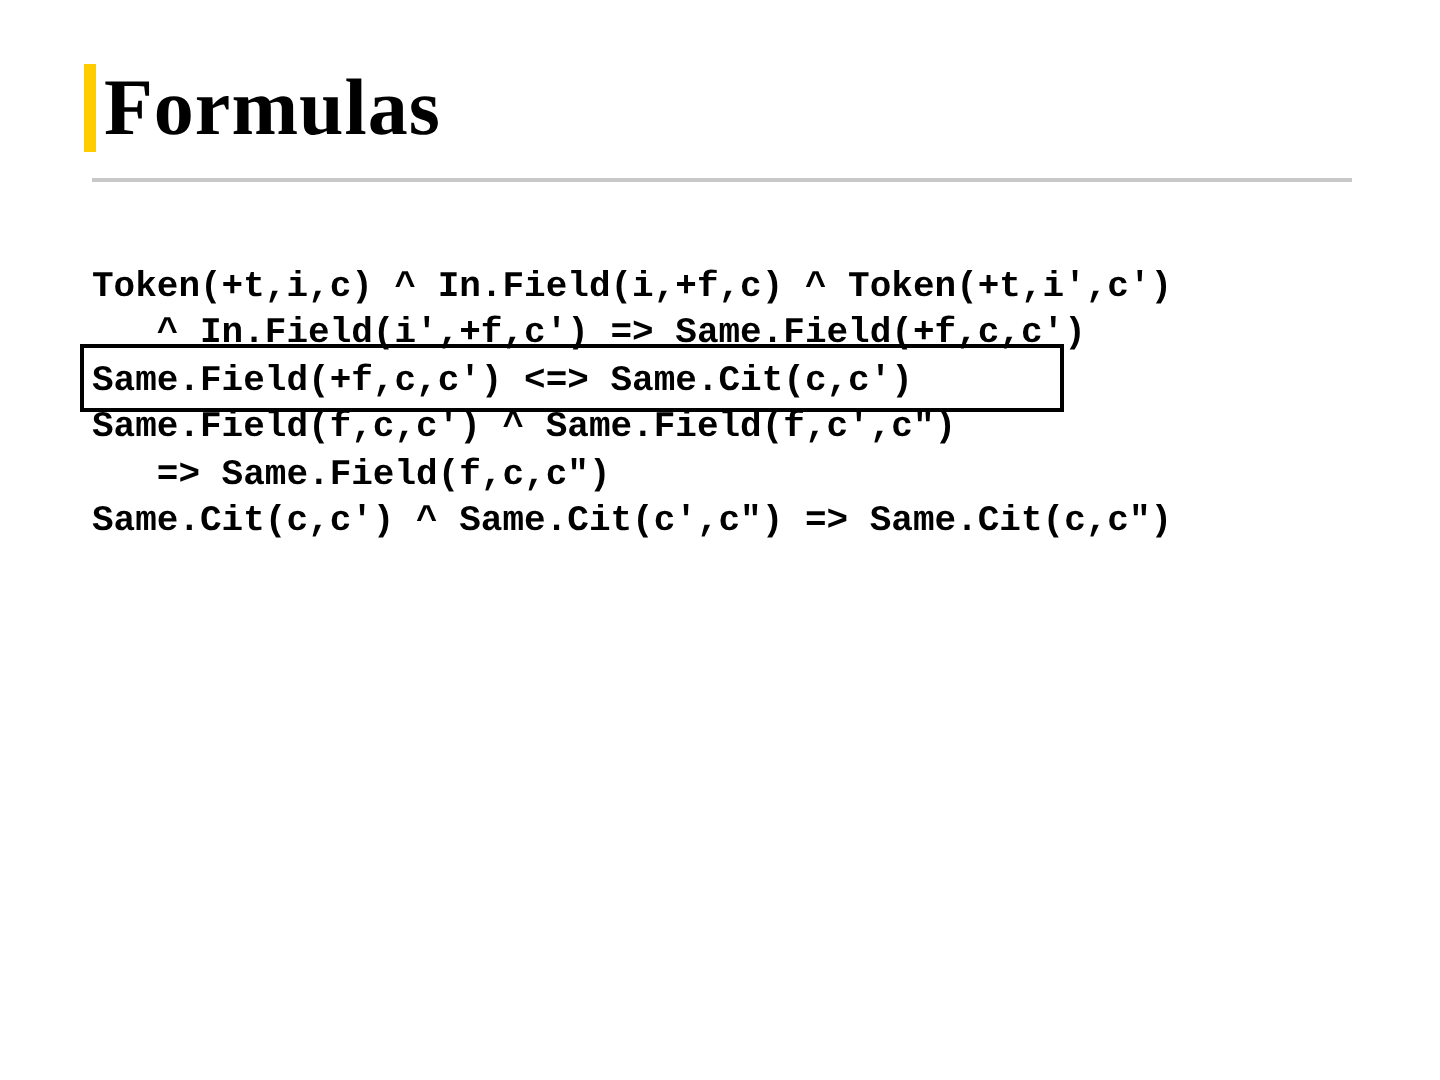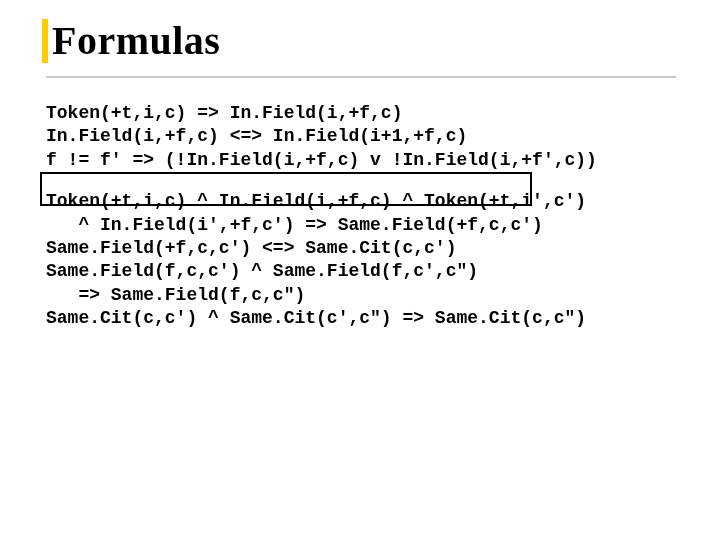--- a/index.html
+++ b/index.html
@@ -10,21 +10,21 @@
     background: #ffffff;
     font-family: 'Times New Roman', Times, serif;
     color: #000;
     overflow: hidden;
   }
   .slide {
     position: relative;
     width: 589px;
     height: 540px;
     box-sizing: border-box;
-    padding: 17px 42px 20px 42px;
+    padding: 30px 42px 20px 42px;
   }
   .title-row {
     display: flex;
     align-items: center;
   }
   .accent-bar {
     display: inline-block;
     width: 6px;
     height: 44px;
     background: #ffcc00;
@@ -71,23 +71,20 @@
 <body>
 
 <div class="slide">
 
   <div class="title-row">
     <span class="accent-bar"></span>
     <span class="title">Formulas</span>
   </div>
   <hr class="hr">
 
-  <div class="code-block"><span>Token(+t,i,c) =&gt; In.Field(i,+f,c)</span>
-<span>In.Field(i,+f,c) &lt;=&gt; In.Field(i+1,+f,c)</span>
-<span>f != f' =&gt; (!In.Field(i,+f,c) v !In.Field(i,+f',c))</span></div>
 
   <div class="big-gap"></div>
 
   <div class="code-block"><span>Token(+t,i,c) ^ In.Field(i,+f,c) ^ Token(+t,i',c')</span>
 <span>   ^ In.Field(i',+f,c') =&gt; Same.Field(+f,c,c')</span>
 <span>Same.Field(+f,c,c') &lt;=&gt; Same.Cit(c,c')</span>
 <span>Same.Field(f,c,c') ^ Same.Field(f,c',c")</span>
 <span>   =&gt; Same.Field(f,c,c")</span>
 <span>Same.Cit(c,c') ^ Same.Cit(c',c") =&gt; Same.Cit(c,c")</span></div>
 

